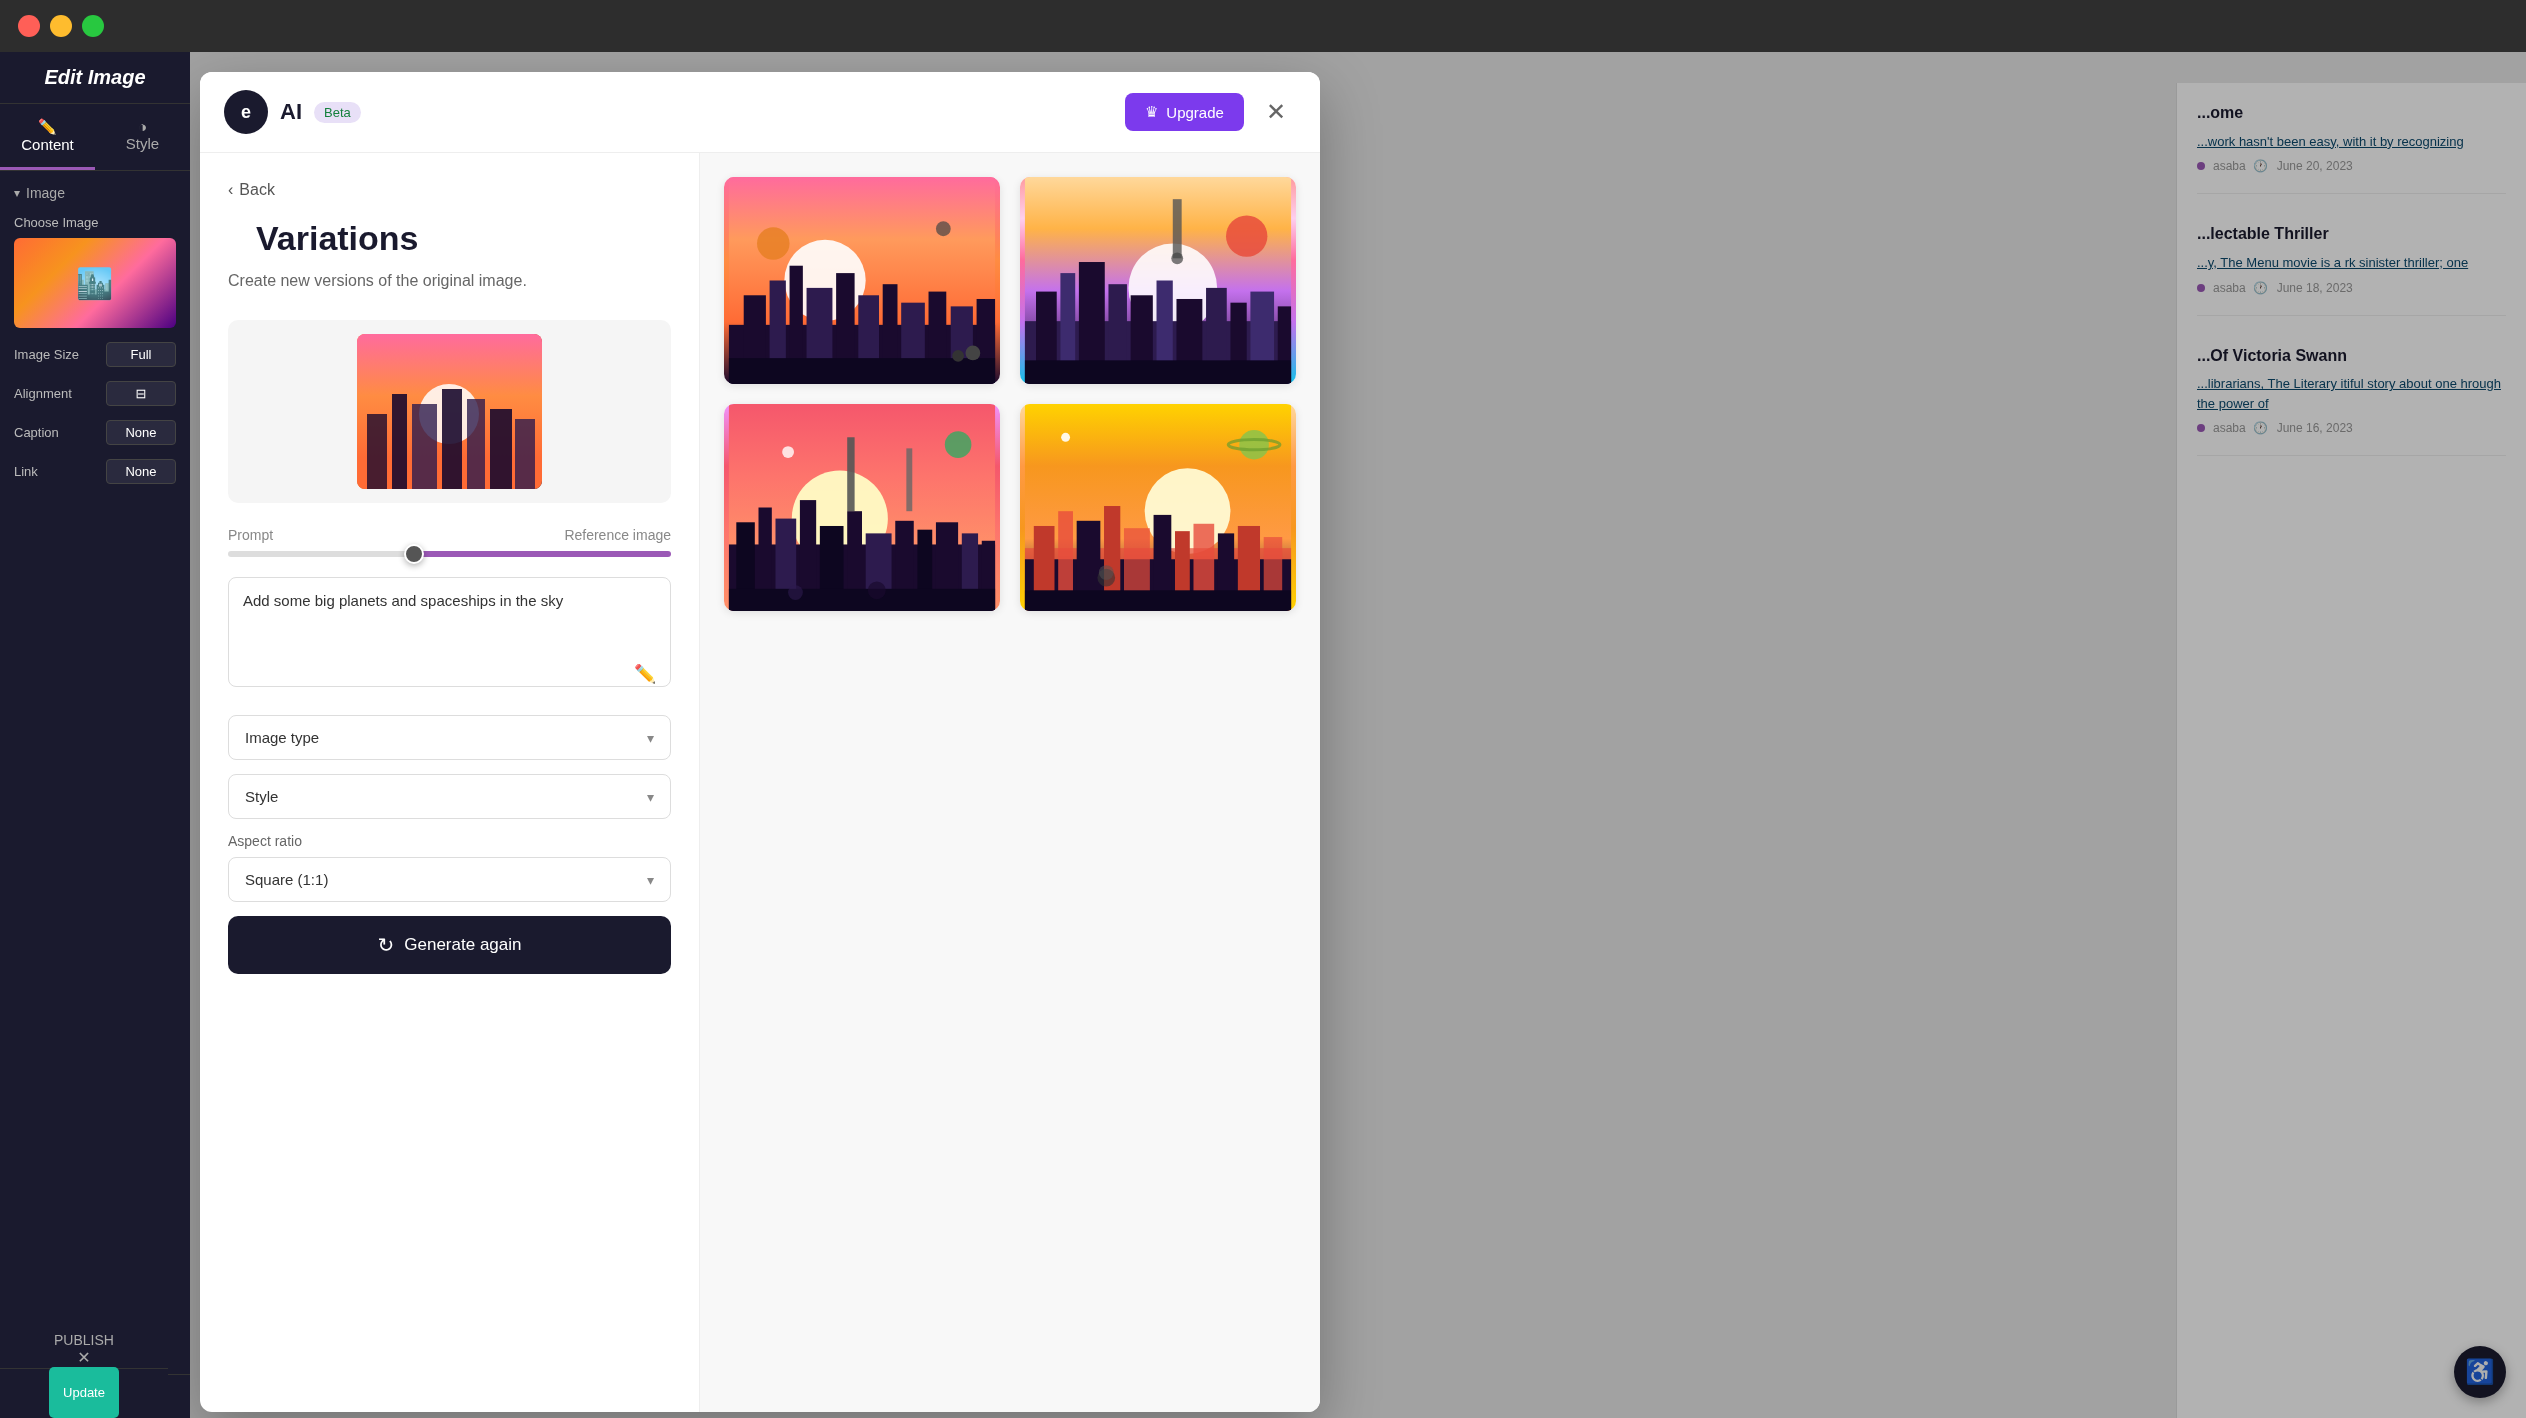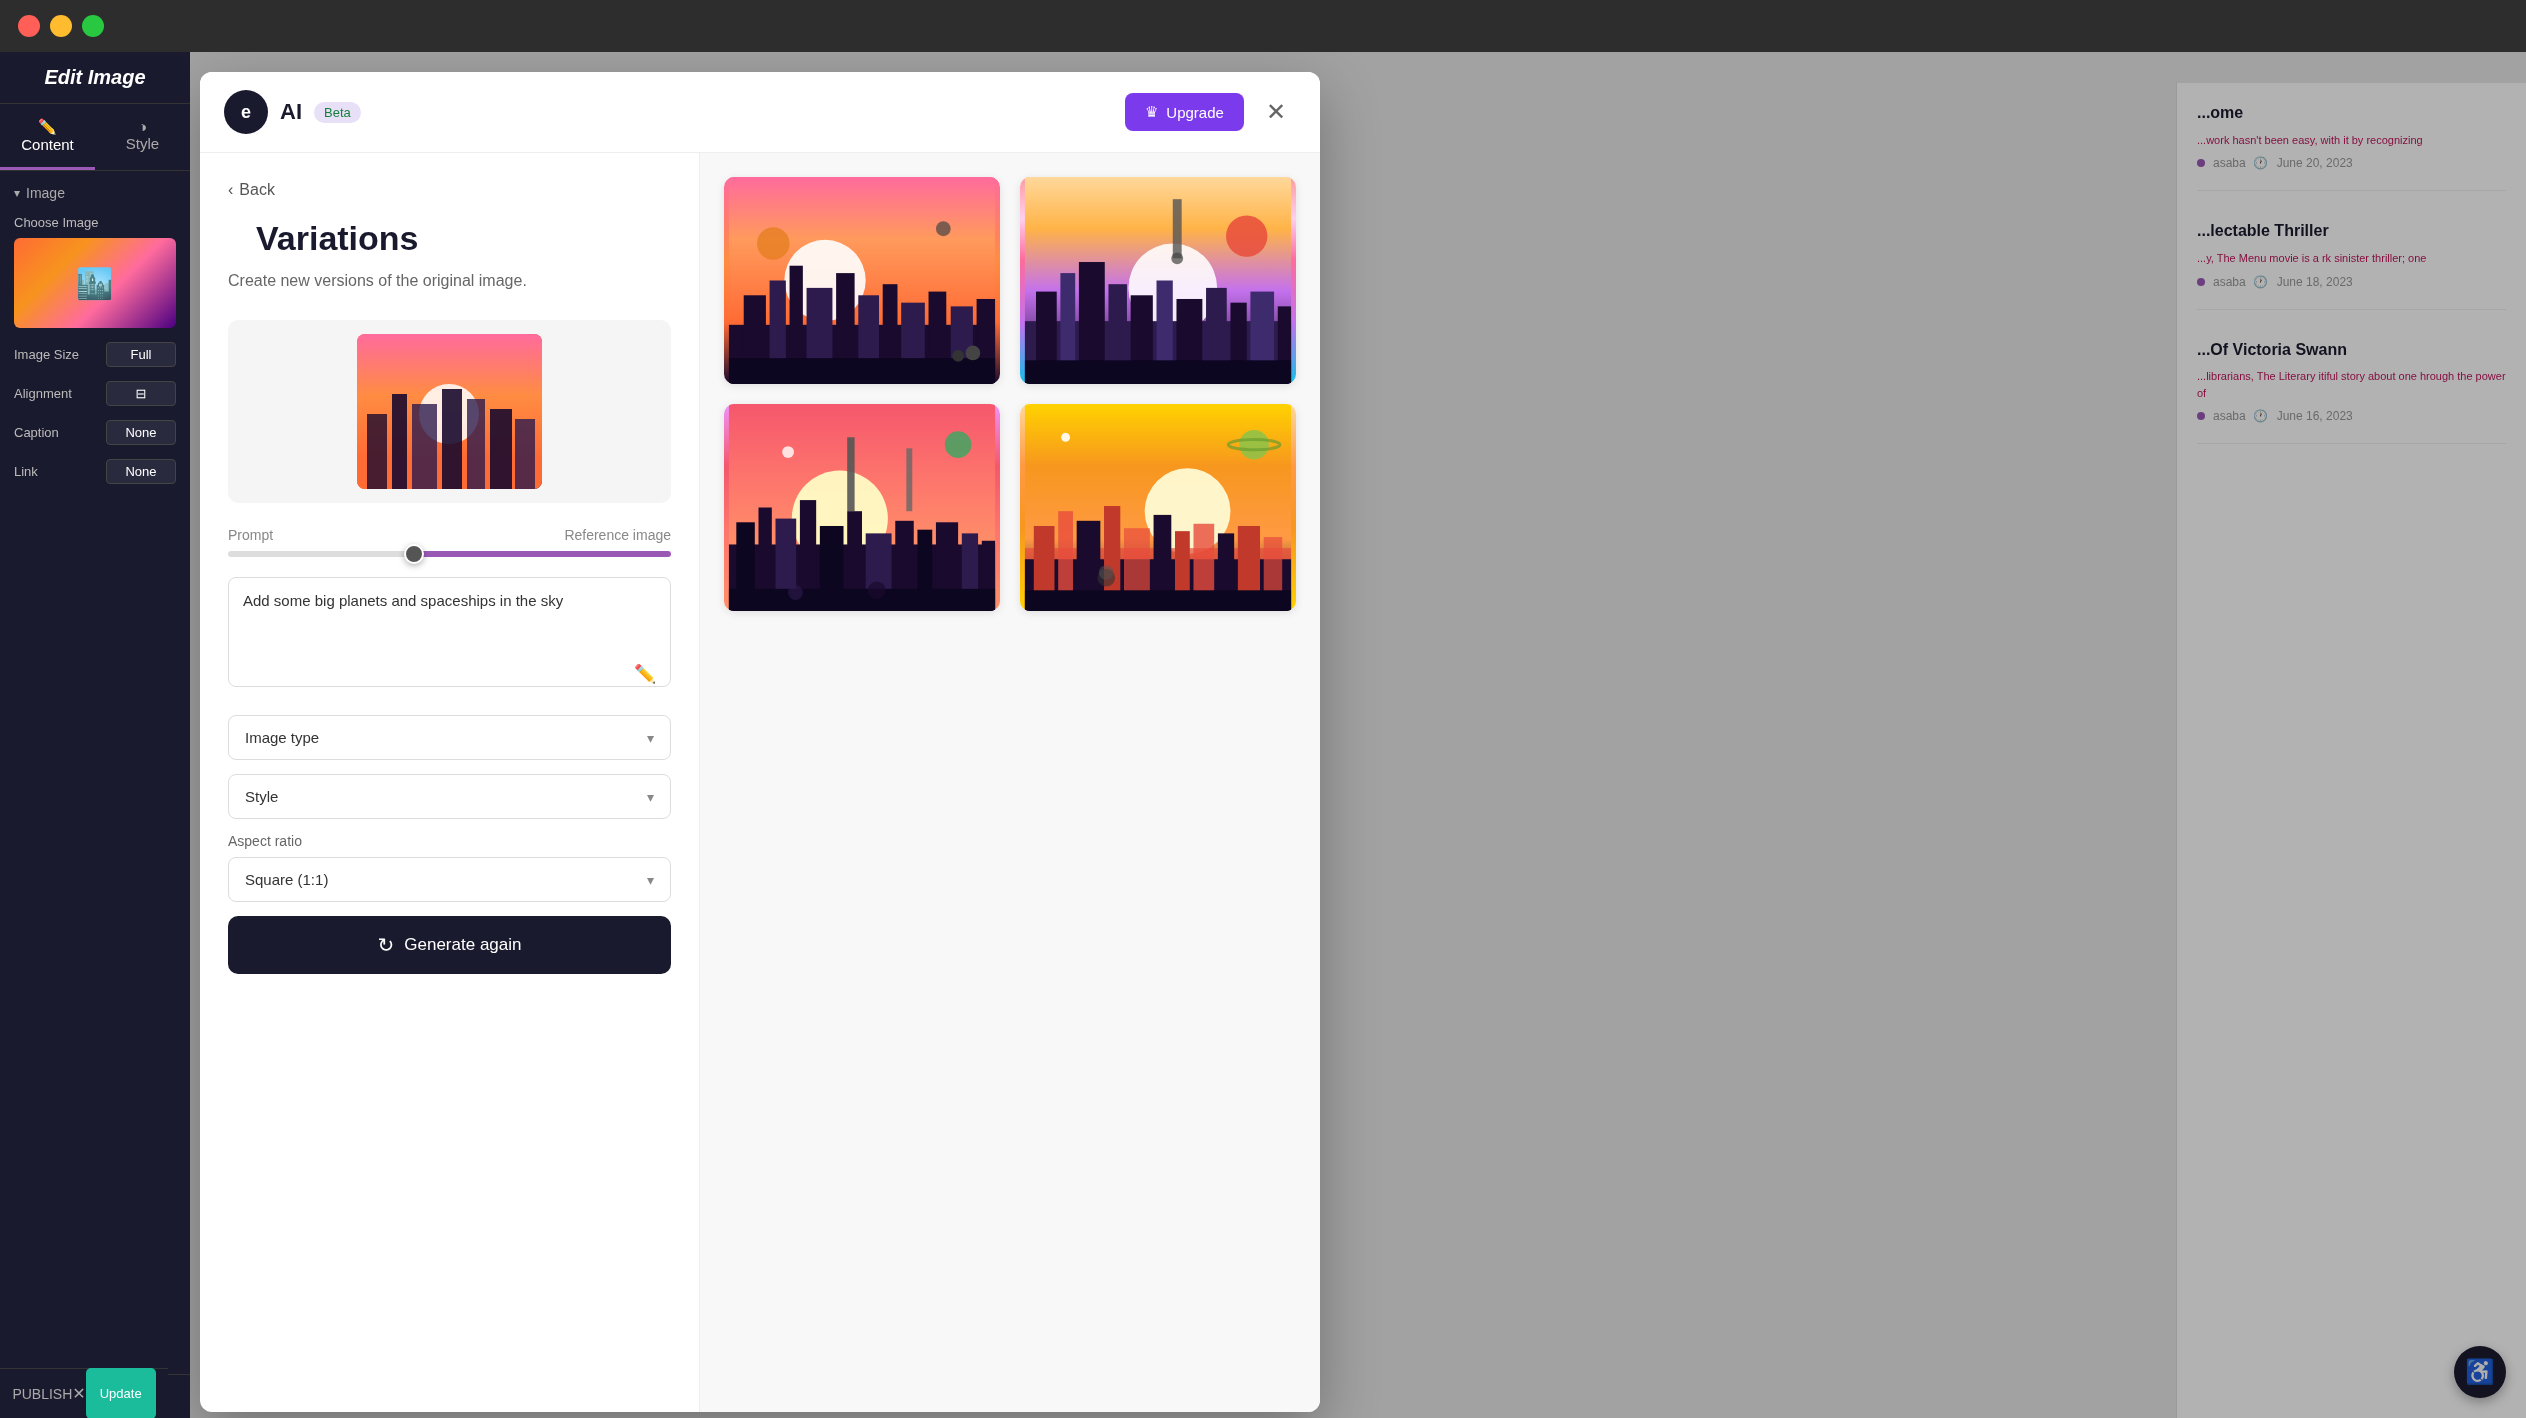--- a/index.html
+++ b/index.html
@@ -135,22 +135,23 @@
     }
     .publish-bar {
       position: absolute;
       bottom: 0; left: 0;
       width: 168px;
       height: 50px;
       background: #1a1a2e;
       border-top: 1px solid #333;
       display: flex;
       align-items: center;
-      justify-content: center;
+      justify-content: flex-end;
       padding: 0 12px;
+      flex-direction: column;
     }
     .publish-btn {
       background: transparent;
       color: #aaa;
       border: none;
       font-size: 14px;
       cursor: pointer;
     }
     .publish-btn-green {
       background: #1abc9c;
@@ -472,23 +473,24 @@
       border-bottom: 1px solid #eee;
     }
     .blog-title {
       font-size: 16px;
       font-weight: 600;
       color: #1a1a2e;
       margin-bottom: 8px;
       line-height: 1.3;
     }
     .blog-excerpt {
-      font-size: 11px;
-      color: #be185d;
+      font-size: 13px;
+      color: #0c4a6e;
       line-height: 1.5;
+      text-decoration: underline;
     }
     .blog-meta {
       display: flex;
       align-items: center;
       gap: 8px;
       margin-top: 8px;
       font-size: 12px;
       color: #999;
     }
     .author-dot {

